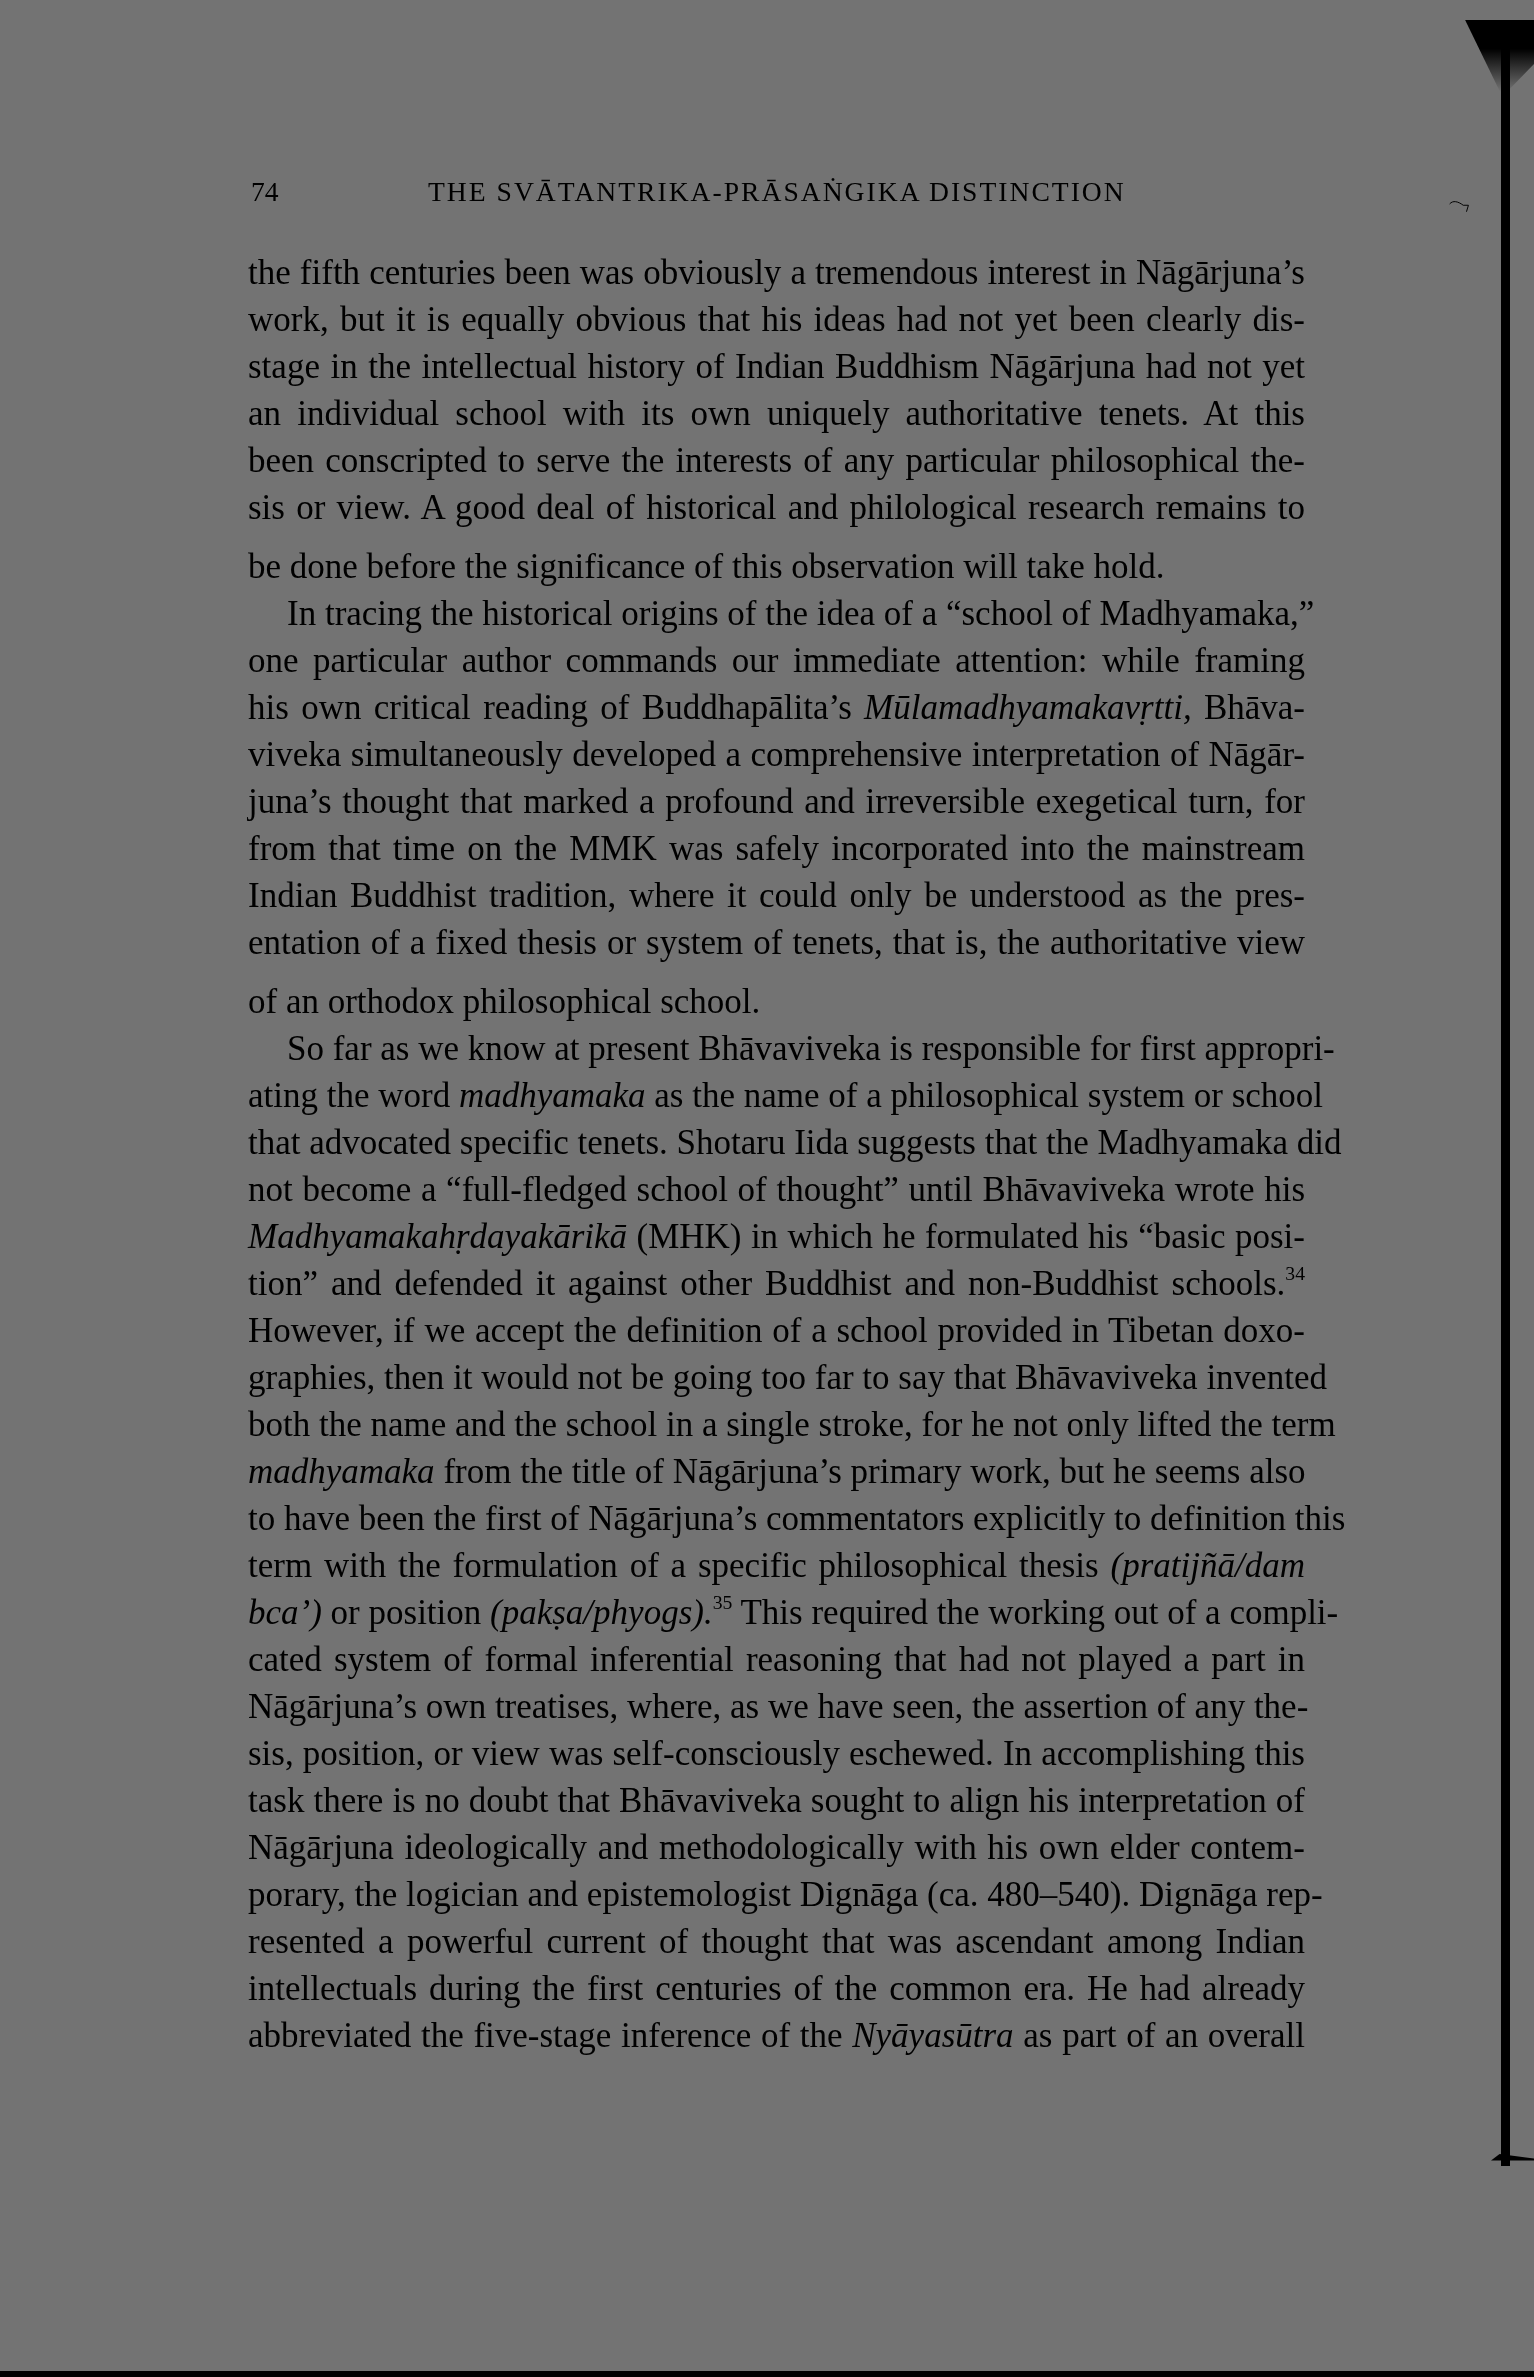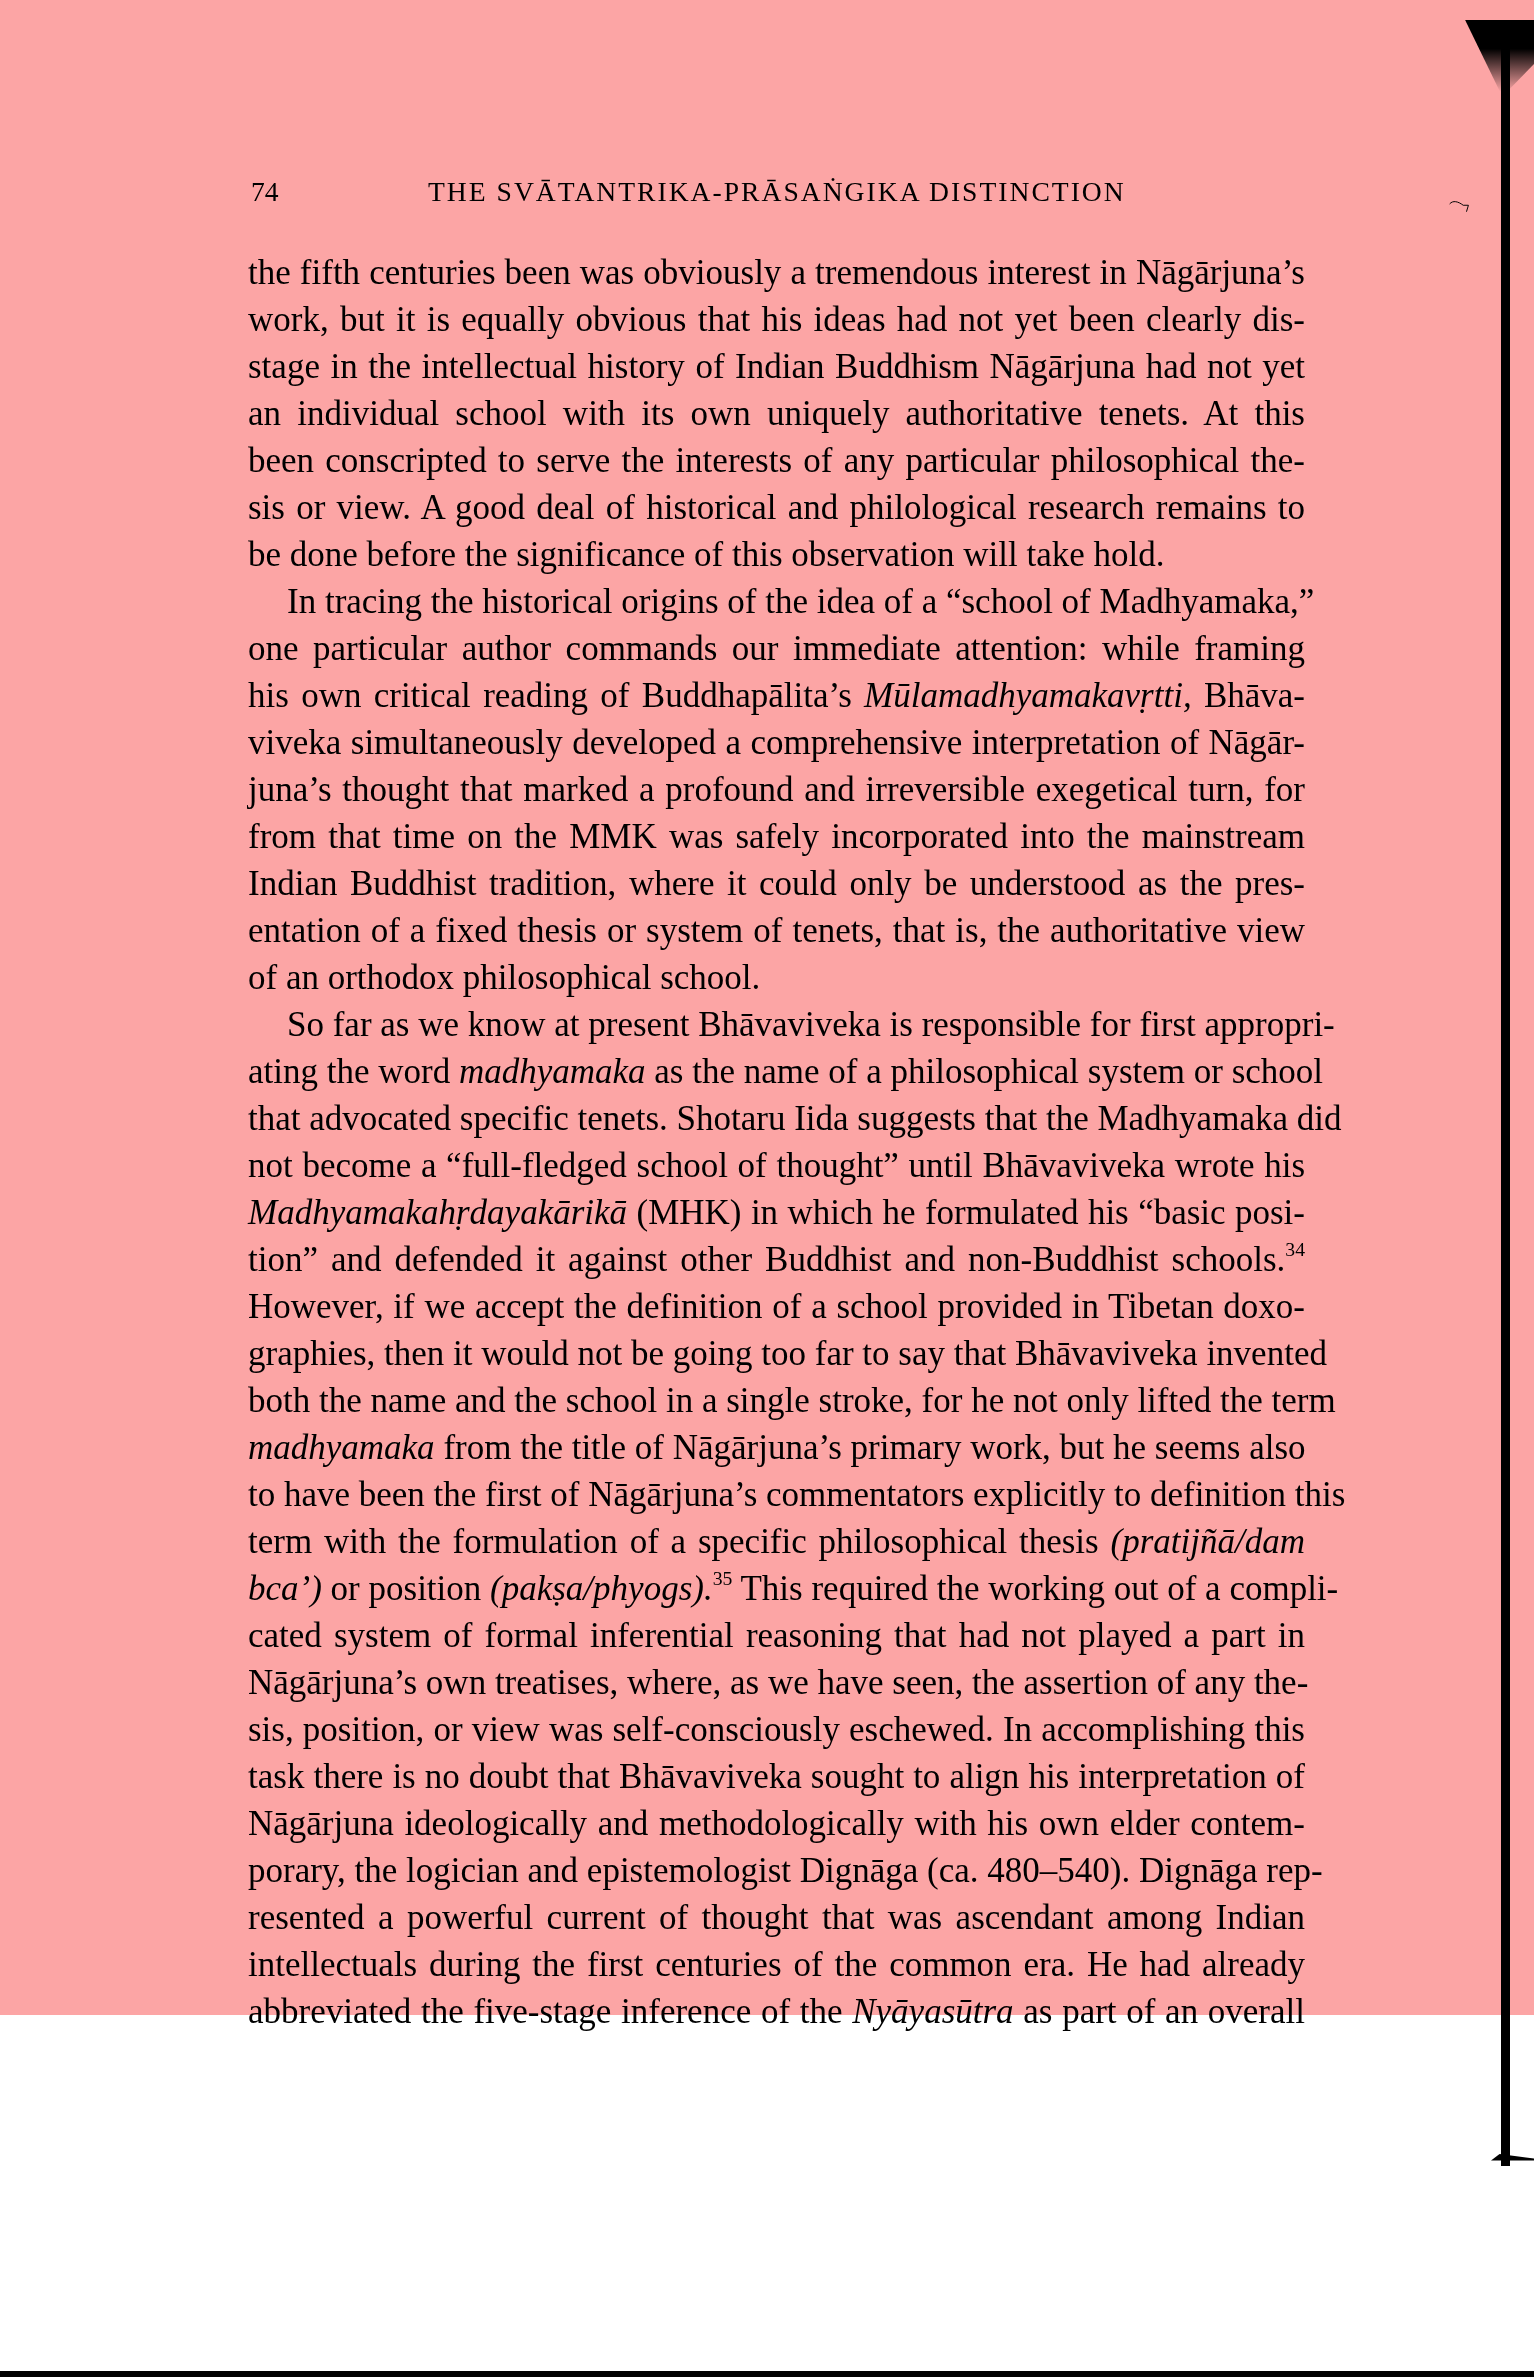--- a/index.html
+++ b/index.html
@@ -12,22 +12,22 @@
     height: 2377px;
     position: relative;
     overflow: hidden;
     font-family: "Liberation Serif", "DejaVu Serif", serif;
     color: #000000;
   }
   .page {
     position: absolute;
     left: 0; top: 0;
     width: 1535px;
-    height: 2015px;
-    background: #fca5a5;
+    height: 2377px;
+    background: #737373;
   }
   .running-head {
     position: absolute;
     top: 172px;
     left: 251px;
     width: 1116px;
     height: 39px;
     font-size: 27.6px;
     letter-spacing: 2px;
     line-height: 39px;
@@ -57,20 +57,21 @@
   .line {
     display: block;
     white-space: nowrap;
     text-align: justify;
     text-align-last: justify;
     height: 47px;
     overflow: visible;
   }
   .line.last {
     text-align-last: left;
+    margin-top: 12px;
   }
   .line.indent {
     padding-left: 39px;
   }
   .line i { }
   sup {
     font-size: 19.7px;
     line-height: 0;
     position: relative;
     top: -2.6px;

